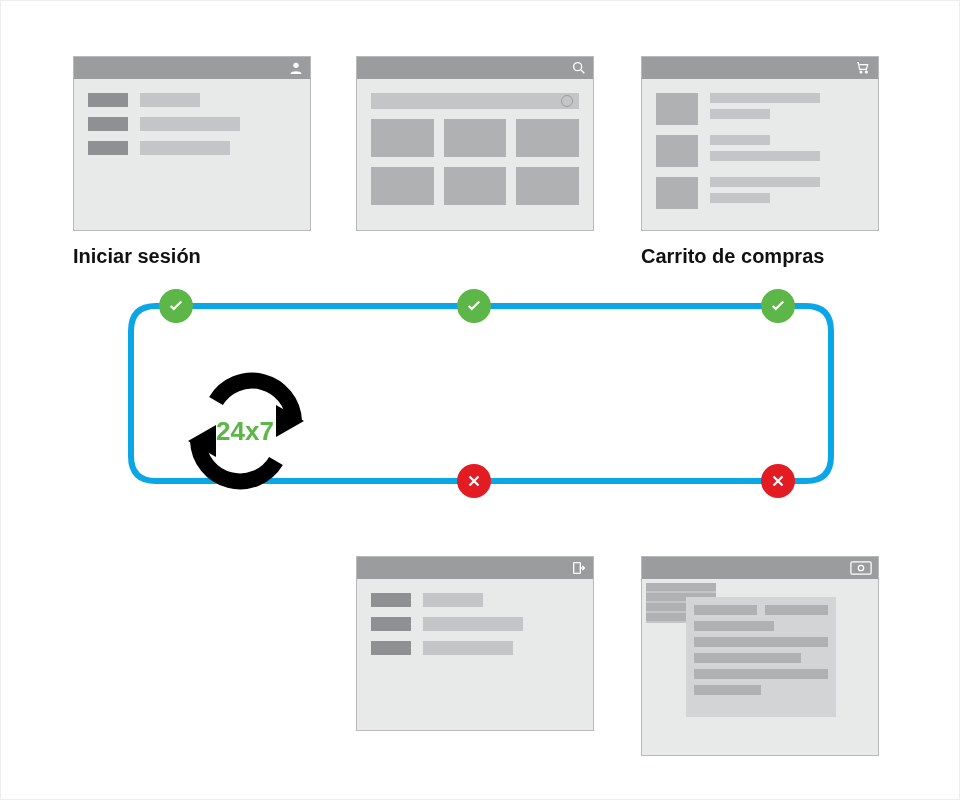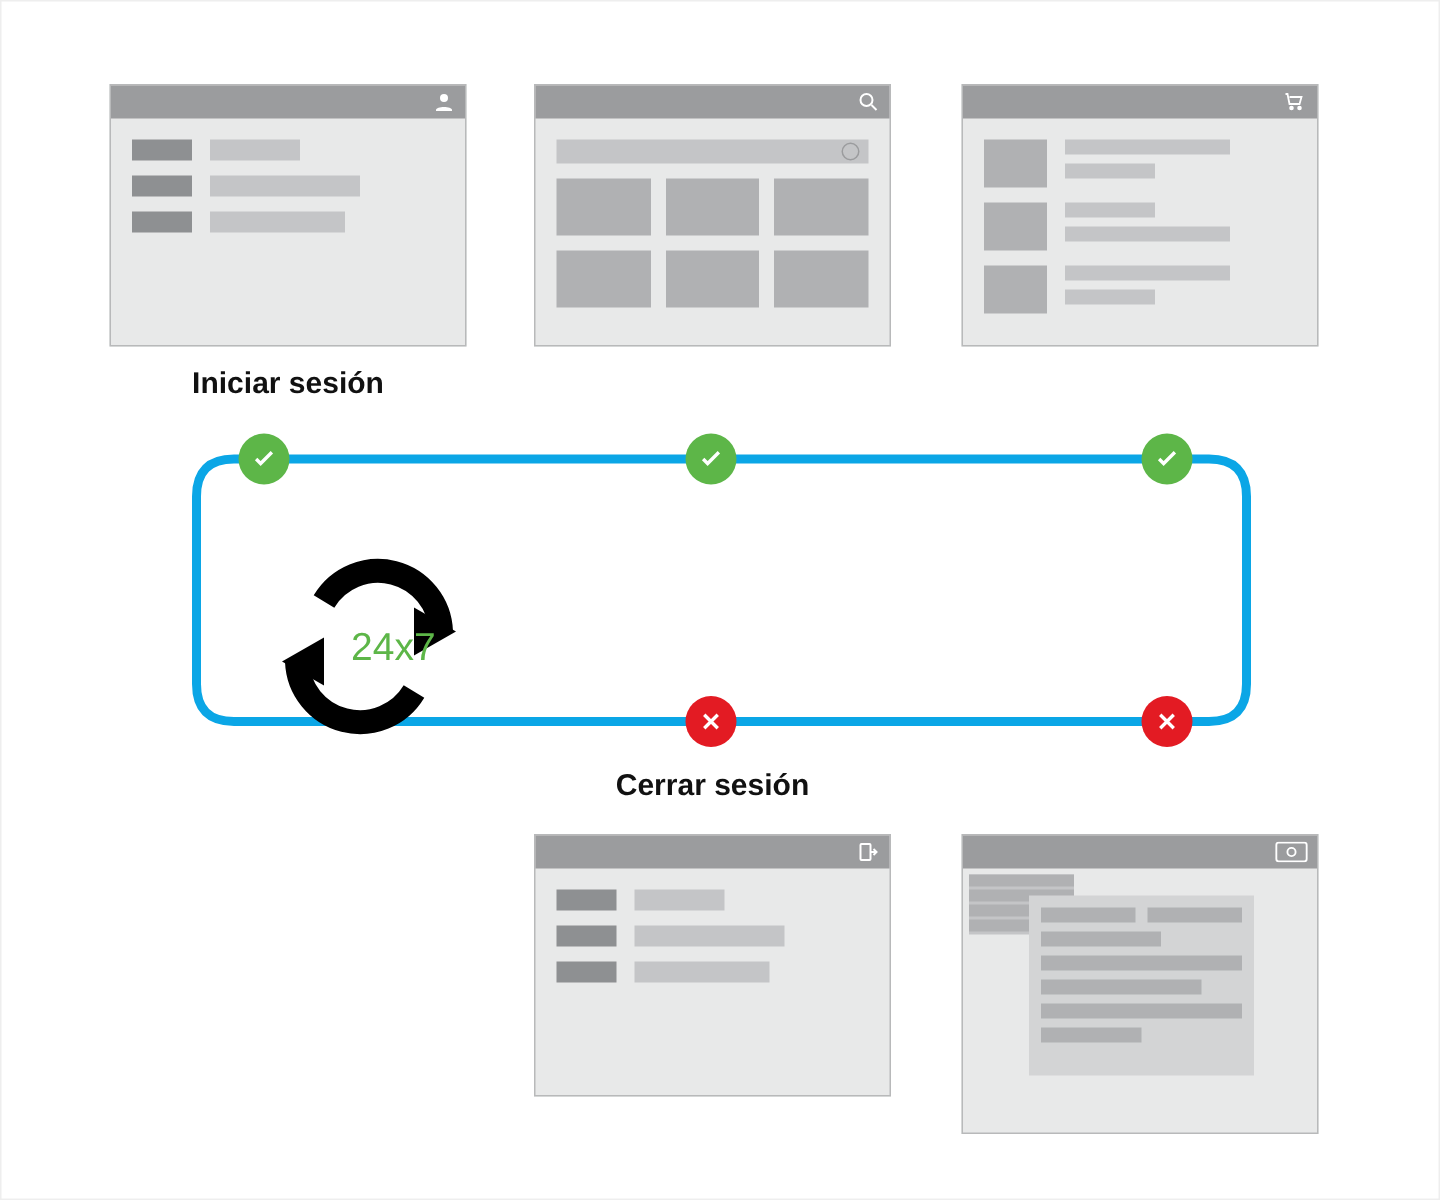--- a/index.html
+++ b/index.html
@@ -68,39 +68,38 @@
   }
   .pay .form .fl { height: 10px; background: #b0b1b3; margin-bottom: 6px; }
   .pay .form .split { display:flex; gap:8px; }
   .pay .form .split .fl { flex:1; }
   
   .label {
     position: absolute;
     font-weight: 700;
     font-size: 20px;
     color: #111;
-    text-align: center;
+    text-align: left;
   }
   
   .badge {
     position: absolute;
     width: 34px; height: 34px;
     border-radius: 50%;
     display: flex; align-items: center; justify-content: center;
   }
   .badge.ok { background: #5db648; }
   .badge.err { background: #e31b23; }
   .badge svg { width: 18px; height: 18px; }
   
   .cycle-text {
     position: absolute;
-    font-weight: 400;
+    font-weight: 700;
     font-size: 26px;
     color: #5db648;
-    margin-left: 18px;
   }
   svg.flowlines { position: absolute; inset: 0; width: 960px; height: 800px; }
 </style>
 </head>
 <body>
 
 <div class="stage">
 
   <svg class="flowlines">
 
@@ -185,20 +184,21 @@
         <div class="thumb"></div>
         <div class="lines">
             <div class="l long"></div>
             <div class="l short"></div>
           </div>
       </div>
     </div>
   </div>
 
   <div class="label" style="left:72px; top:244px; width:238px;">Iniciar sesión</div>
+  <div class="label" style="left:640px; top:244px; width:238px;">Carrito de compras</div>
 
   <div class="badge ok" style="left:158px; top:288px;">
     <svg viewBox="0 0 24 24" fill="none" stroke="#fff" stroke-width="3">
         <path d="M5 12l4 4 10-10"></path>
       </svg>
   </div>
   <div class="badge ok" style="left:456px; top:288px;">
     <svg viewBox="0 0 24 24" fill="none" stroke="#fff" stroke-width="3">
         <path d="M5 12l4 4 10-10"></path>
       </svg>
@@ -221,21 +221,20 @@
   </div>
 
   <svg width="140" height="120" style="position:absolute; left:175px; top:370px;" viewBox="0 0 140 120">
     <path d="M 40 30 A 42 42 0 0 1 118 50" fill="none" stroke="#000" stroke-width="16"></path>
     <polygon points="128,50 100,34 100,66" fill="#000"></polygon>
     <path d="M 100 90 A 42 42 0 0 1 22 70" fill="none" stroke="#000" stroke-width="16"></path>
     <polygon points="12,70 40,86 40,54" fill="#000"></polygon>
   </svg>
   <div class="cycle-text" style="left:215px; top:415px;">24x7</div>
 
-  <div class="label" style="left:355px; top:512px; width:238px;">Cerrar sesión</div>
 
   <div class="win" style="left:355px; top:555px; height:175px;">
     <div class="titlebar">
       <svg viewBox="0 0 24 24" width="16" height="16" fill="none" stroke="#fff" stroke-width="2">
         <rect x="4" y="4" width="10" height="16" rx="1"></rect>
           <path d="M14 12h6"></path>
           <path d="M17 9l3 3-3 3"></path>
       </svg>
     </div>
     <div class="body">

